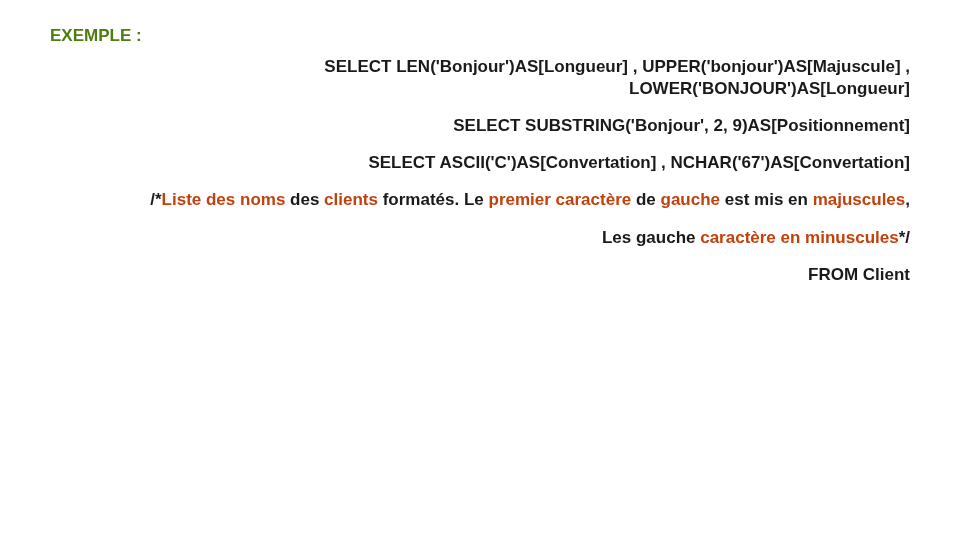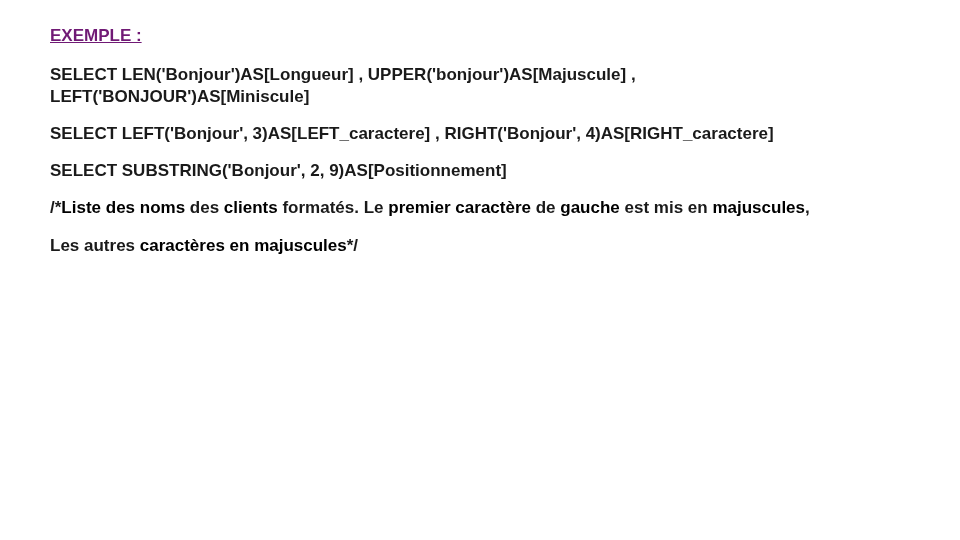--- a/index.html
+++ b/index.html
@@ -11,47 +11,48 @@
     font-family: Arial, Helvetica, sans-serif;
     font-size: 17px;
     color: #1a1a1a;
     font-weight: bold;
   }
   .slide {
     padding: 25px 50px 0 50px;
     line-height: 1.25;
   }
   .title {
-    color: #701a75;
-    text-decoration: underline;
-    margin-bottom: 18px;
+    color: #4d7c0f;
+    margin-bottom: 10px;
   }
   .blk {
     margin-bottom: 16px;
+    text-align: right;
   }
-  .redword { color: #000000; }
+  .redword { color: #c2410c; }
   .plain { font-weight: bold; color:#1a1a1a; }
 </style>
 </head>
 <body>
 
 <div class="slide">
 
   <div class="title">EXEMPLE :</div>
 
   <div class="blk">
     <span>SELECT LEN('Bonjour')AS[Longueur] , UPPER('bonjour')AS[Majuscule] ,</span><br>
-    <span>LEFT('BONJOUR')AS[Miniscule]</span>
+    <span>LOWER('BONJOUR')AS[Longueur]</span>
   </div>
 
-  <div class="blk">SELECT LEFT('Bonjour', 3)AS[LEFT_caractere] , RIGHT('Bonjour', 4)AS[RIGHT_caractere]</div>
   <div class="blk">SELECT SUBSTRING('Bonjour', 2, 9)AS[Positionnement]</div>
+  <div class="blk">SELECT ASCII('C')AS[Convertation] , NCHAR('67')AS[Convertation]</div>
 
   <div class="blk comment">
     <span class="plain">/*</span><span class="redword">Liste des noms</span><span class="plain"> des </span><span class="redword">clients</span><span class="plain"> formatés. Le </span><span class="redword">premier caractère</span><span class="plain"> de </span><span class="redword">gauche</span><span class="plain"> est mis en </span><span class="redword">majuscules</span><span class="plain">,</span>
   </div>
 
   <div class="blk comment">
-    <span class="plain">Les autres </span><span class="redword">caractères en majuscules</span><span class="plain">*/</span>
+    <span class="plain">Les gauche </span><span class="redword">caractère en minuscules</span><span class="plain">*/</span>
   </div>
 
+  <div class="blk">FROM Client</div>
 
 </div>
 
 </body></html>

